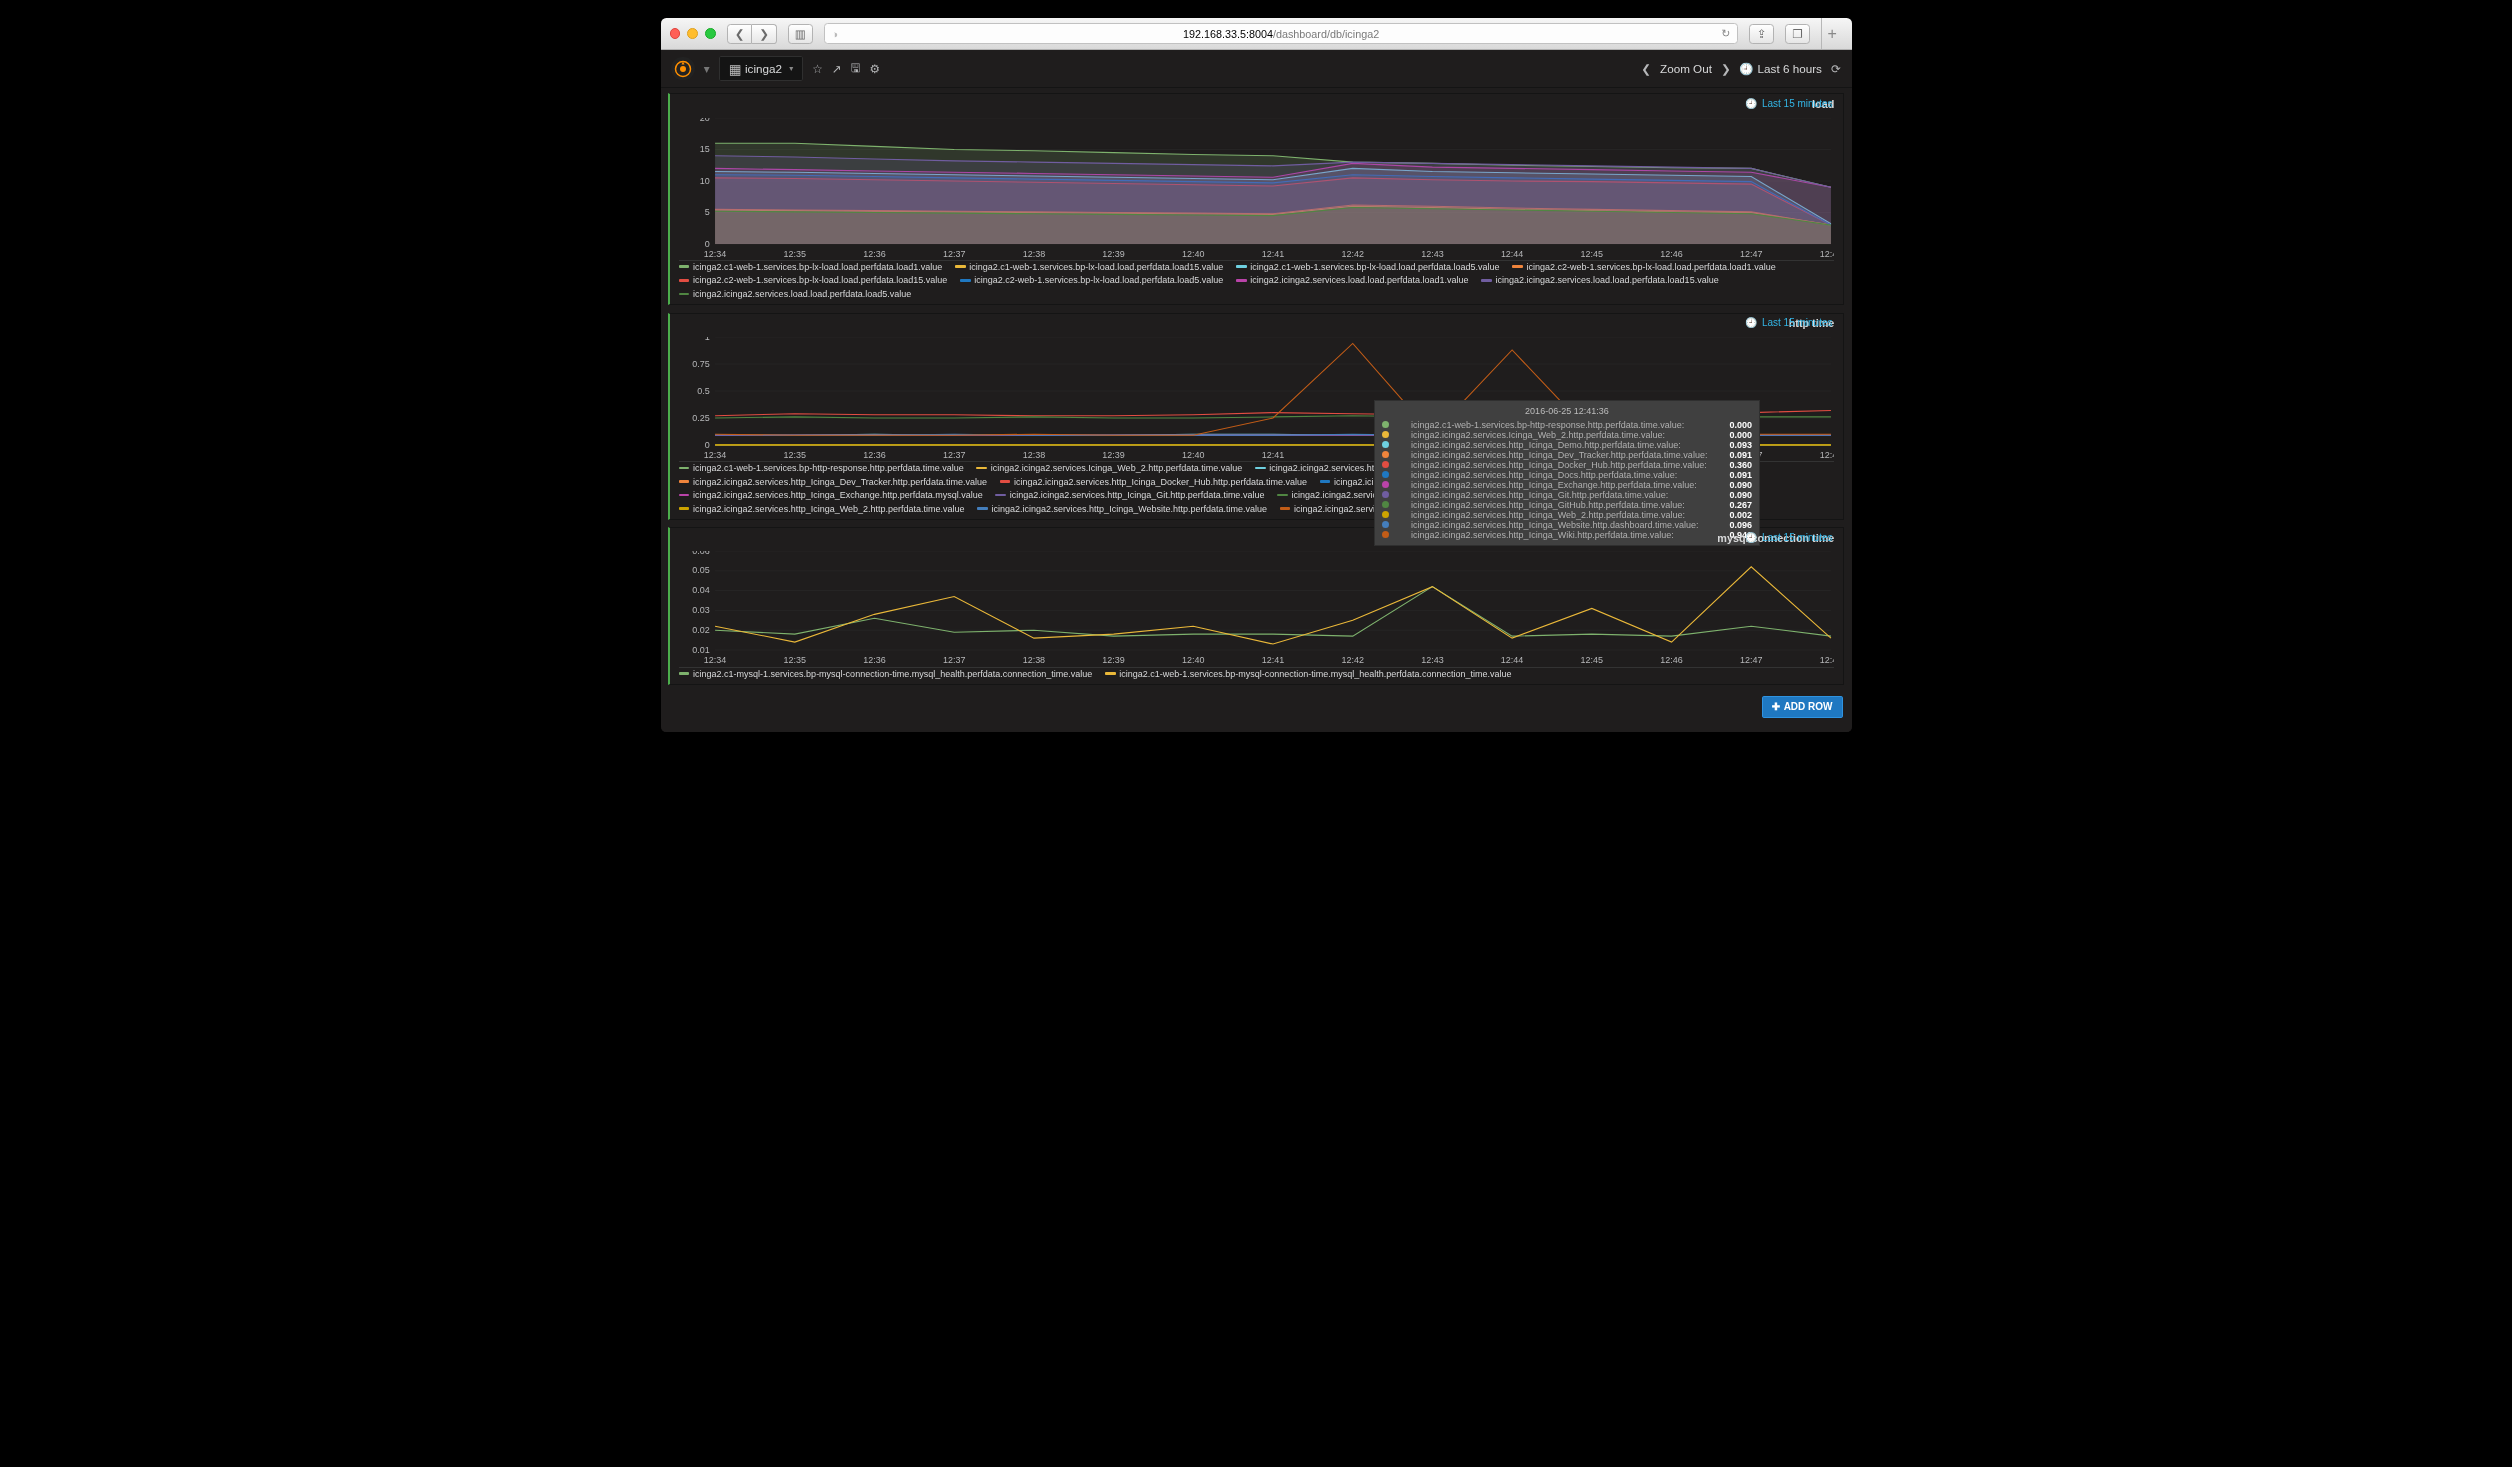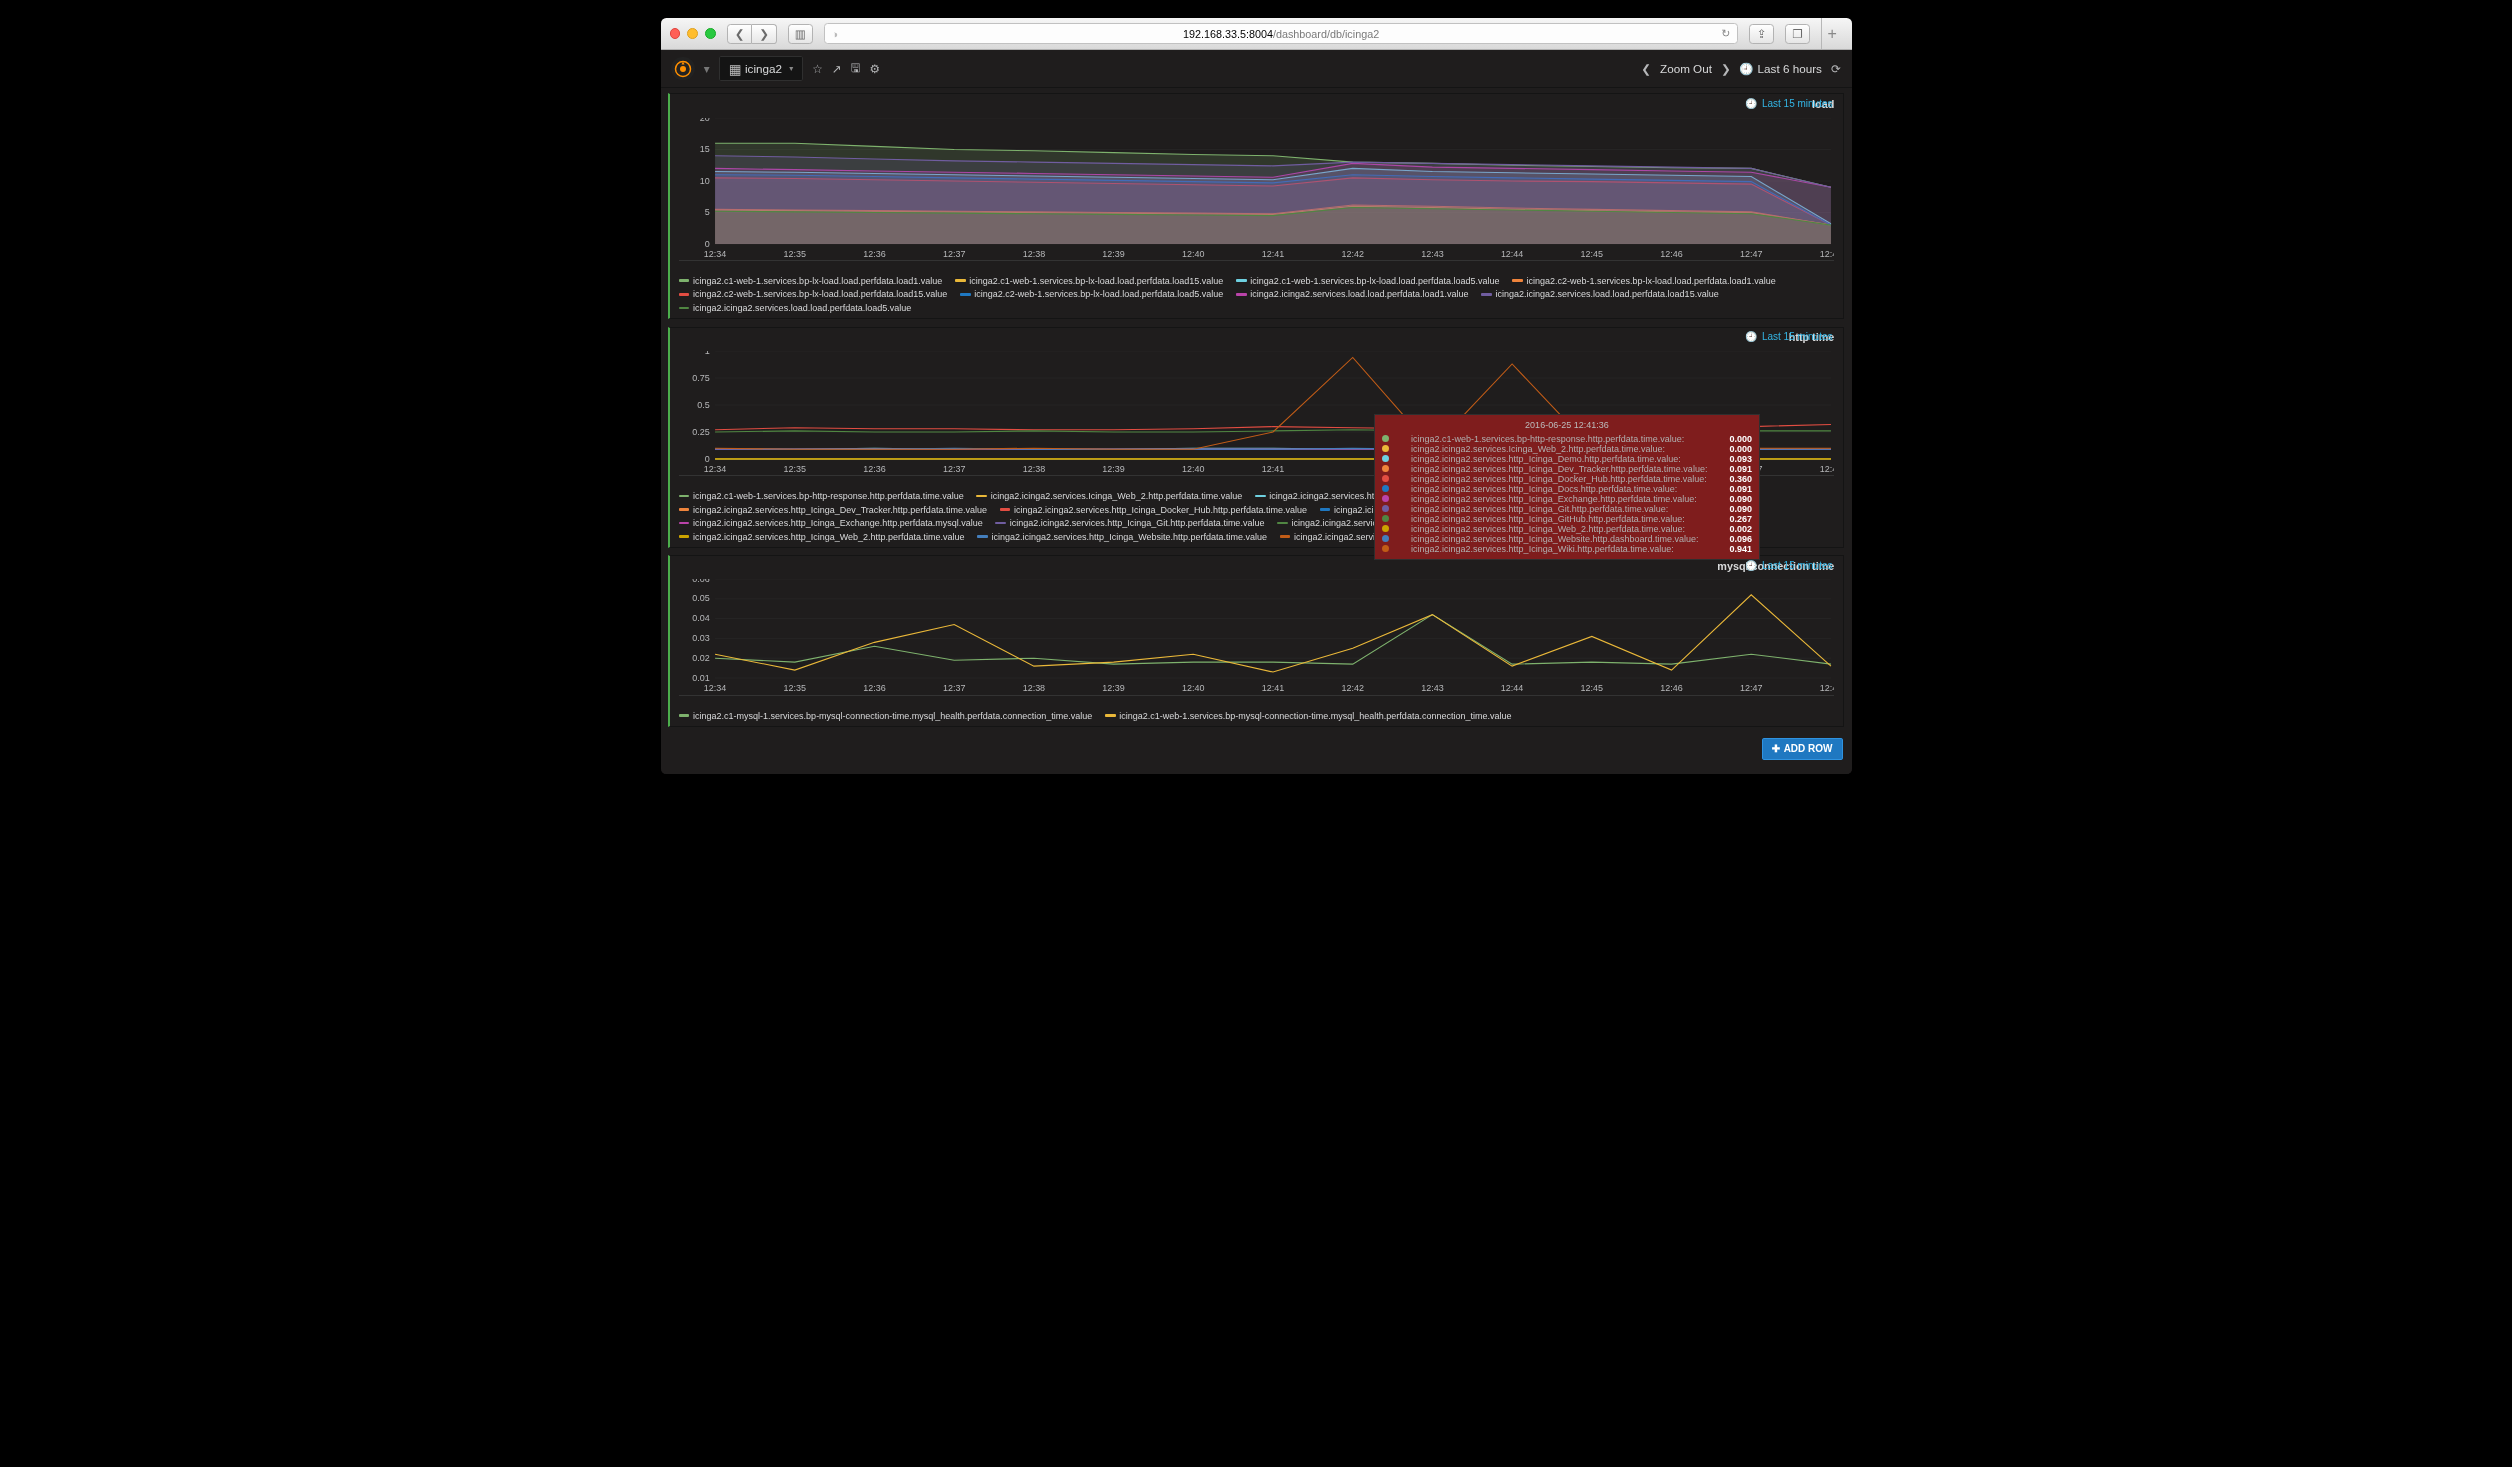--- a/index.html
+++ b/index.html
@@ -89,27 +89,27 @@
   .panel-range{
     position:absolute;right:1.8px;top:0;font-size:10px;color:#33b5e5;
     display:flex;align-items:center;gap:3.6px;
   }
   .chart-area{
     position:relative;margin-top:3.6px;border-bottom:0.9px solid #333;
   }
   .chart-area svg{display:block;width:100%;}
   .yaxis text,.xaxis text{fill:#b6b7b9;font-size:10px;}
   .xaxis text{font-size:10px;}
-  .legend{display:flex;flex-wrap:wrap;gap:3.6px 12.6px;margin-top:15px;font-size:9px;color:#d8d9da;text-align:center;}
+  .legend{display:flex;flex-wrap:wrap;gap:3.6px 12.6px;margin-top:1px;font-size:9px;color:#d8d9da;text-align:center;}
   .legend .item{display:flex;align-items:center;gap:3.6px;white-space:nowrap;}
   .swatch{width:10.8px;height:2.7px;border-radius:0.9px;display:inline-block;}
 
   .tooltip{
     position:absolute;font-size:9px;color:#c8c8c8;
-    background:#7f1d1d;border:0.9px solid #2f2f2f;
+    background:#404040;border:0.9px solid #2f2f2f;
     padding:5.4px 7.2px;min-width:271px;
   }
   .tooltip .ts{text-align:center;margin-bottom:3.6px;color:#bbb;}
   .tooltip .row{display:flex;align-items:center;gap:22px;justify-content:space-between;}
   .tooltip .row .lbl{flex:1;overflow:hidden;text-overflow:ellipsis;white-space:nowrap;color:#b0b0b0;}
   .tooltip .row .val{font-weight:bold;color:#fff;}
 
   .addrow-bar{display:flex;justify-content:flex-end;padding:3.6px 1.8px;}
   .addrow{
     background:#1f78c1;border:0.9px solid #2f93e0;color:#fff;font-size:10px;

